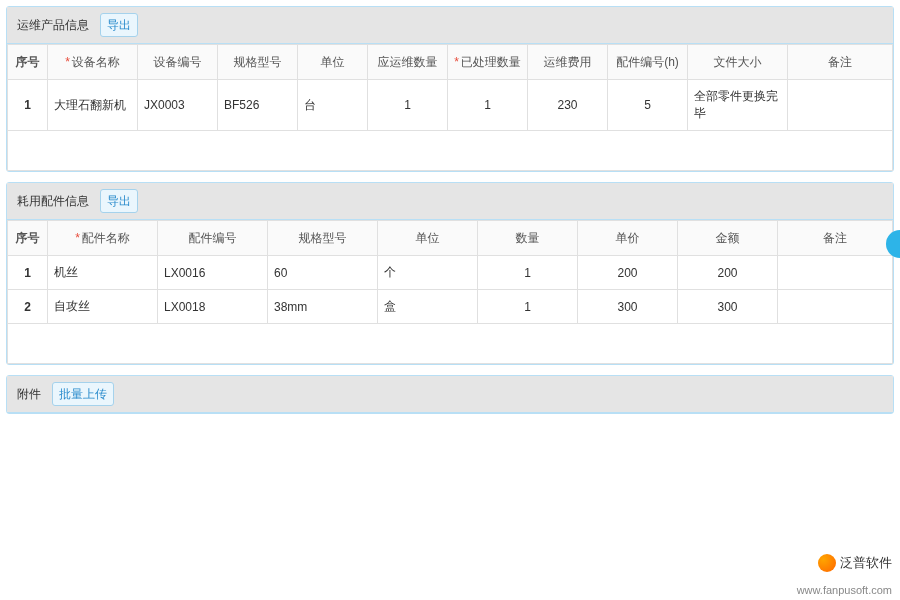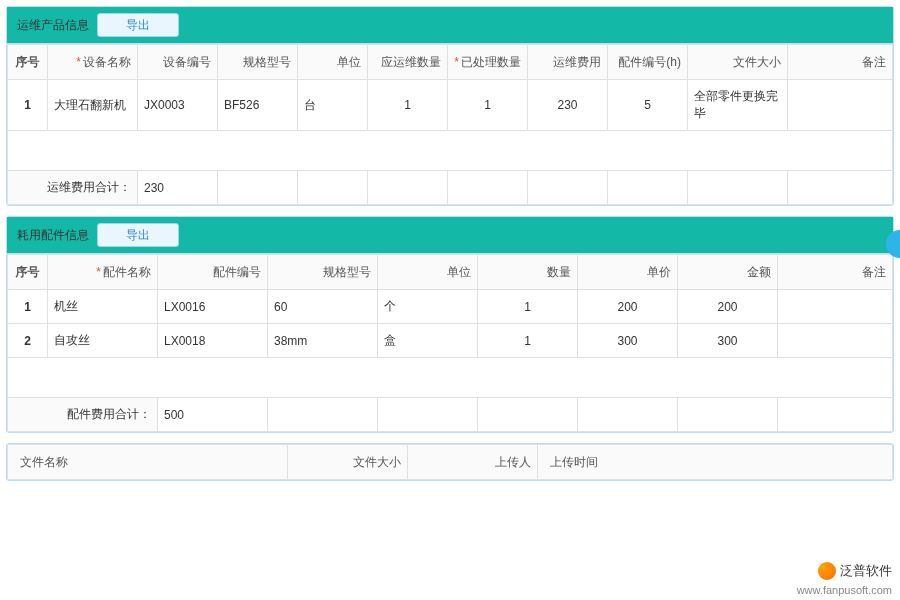--- a/index.html
+++ b/index.html
@@ -10,74 +10,74 @@
     background: #fff;
     padding: 6px;
   }
   .panel {
     border: 1px solid #b8dff5;
     border-radius: 3px;
     margin-bottom: 10px;
     background: #fff;
   }
   .panel-header {
-    background: #14b8a6;
+    background: #e5e5e5;
     padding: 6px 10px;
     display: flex;
     align-items: center;
-    gap: 8px;
     border-bottom: 1px solid #b8dff5;
   }
   .panel-title {
     font-weight: normal;
     color: #333;
   }
   .btn {
     display: inline-block;
-    padding: 3px 28px;
+    padding: 3px 6px;
     border: 1px solid #a5d2ec;
     border-radius: 3px;
     background: #eaf6fd;
     color: #2a8bcc;
     cursor: pointer;
     font-size: 12px;
     line-height: 16px;
+    margin-left: 11px;
   }
   table {
     width: 100%;
     border-collapse: collapse;
     table-layout: fixed;
   }
   th, td {
     border: 1px solid #e0e0e0;
     padding: 8px 6px;
     text-align: left;
     font-size: 12px;
     vertical-align: middle;
     word-break: break-all;
   }
   th {
     background: #fafafa;
     font-weight: normal;
-    text-align: right;
+    text-align: center;
     color: #555;
     line-height: 18px;
   }
   .required { color: #e74c3c; margin-right: 2px; }
   .col-seq { width: 40px; text-align: center; font-weight: bold; }
   td.col-seq { text-align: center; }
   .spacer-row td { height: 40px; }
   .total-label {
     text-align: right;
     background: #fafafa;
   }
   .brand {
     position: fixed;
     right: 8px;
-    bottom: 20px;
+    bottom: 28px;
     display: flex;
     align-items: center;
     gap: 4px;
     font-size: 13px;
     color: #333;
   }
   .brand-icon {
     width: 18px; height: 18px;
     border-radius: 50%;
     background: radial-gradient(circle at 30% 30%, #ffa500, #ff6600);
@@ -153,32 +153,20 @@
         <td style="text-align:center">1</td>
         <td style="text-align:center">1</td>
         <td style="text-align:center">230</td>
         <td style="text-align:center">5</td>
         <td>全部零件更换完毕</td>
         <td></td>
       </tr>
       <tr class="spacer-row">
           <td colspan="11"></td>
         </tr>
-      <tr>
-        <td colspan="2" class="total-label">运维费用合计：</td>
-        <td>230</td>
-        <td></td>
-          <td></td>
-          <td></td>
-          <td></td>
-          <td></td>
-          <td></td>
-          <td></td>
-          <td></td>
-      </tr>
     </tbody>
   </table>
 </div>
 
 <div class="panel">
   <div class="panel-header">
     <span class="panel-title">耗用配件信息</span>
     <span class="btn">导出</span>
   </div>
   <table>
@@ -225,51 +213,29 @@
         <td>38mm</td>
         <td>盒</td>
         <td style="text-align:center">1</td>
         <td style="text-align:center">300</td>
         <td style="text-align:center">300</td>
         <td></td>
       </tr>
       <tr class="spacer-row">
           <td colspan="9"></td>
         </tr>
-      <tr>
-        <td colspan="2" class="total-label">配件费用合计：</td>
-        <td>500</td>
-        <td></td>
-          <td></td>
-          <td></td>
-          <td></td>
-          <td></td>
-          <td></td>
-      </tr>
     </tbody>
   </table>
 </div>
 
 <div class="panel">
-  <table>
-    <colgroup>
-      <col style="width:280px">
-        <col style="width:120px">
-        <col style="width:130px">
-        <col>
-    </colgroup>
-    <thead>
-      <tr>
-        <th style="text-align:left;padding-left:12px">文件名称</th>
-        <th>文件大小</th>
-        <th>上传人</th>
-        <th style="text-align:left;padding-left:12px">上传时间</th>
-      </tr>
-    </thead>
-  </table>
+  <div class="panel-header">
+    <span class="panel-title">附件</span>
+    <span class="btn">批量上传</span>
+  </div>
 </div>
 
 <div class="float-circle"></div>
 
 <div class="brand">
   <span class="brand-icon"></span>
   <span>泛普软件</span>
 </div>
 <div class="brand-url">www.fanpusoft.com</div>
 

